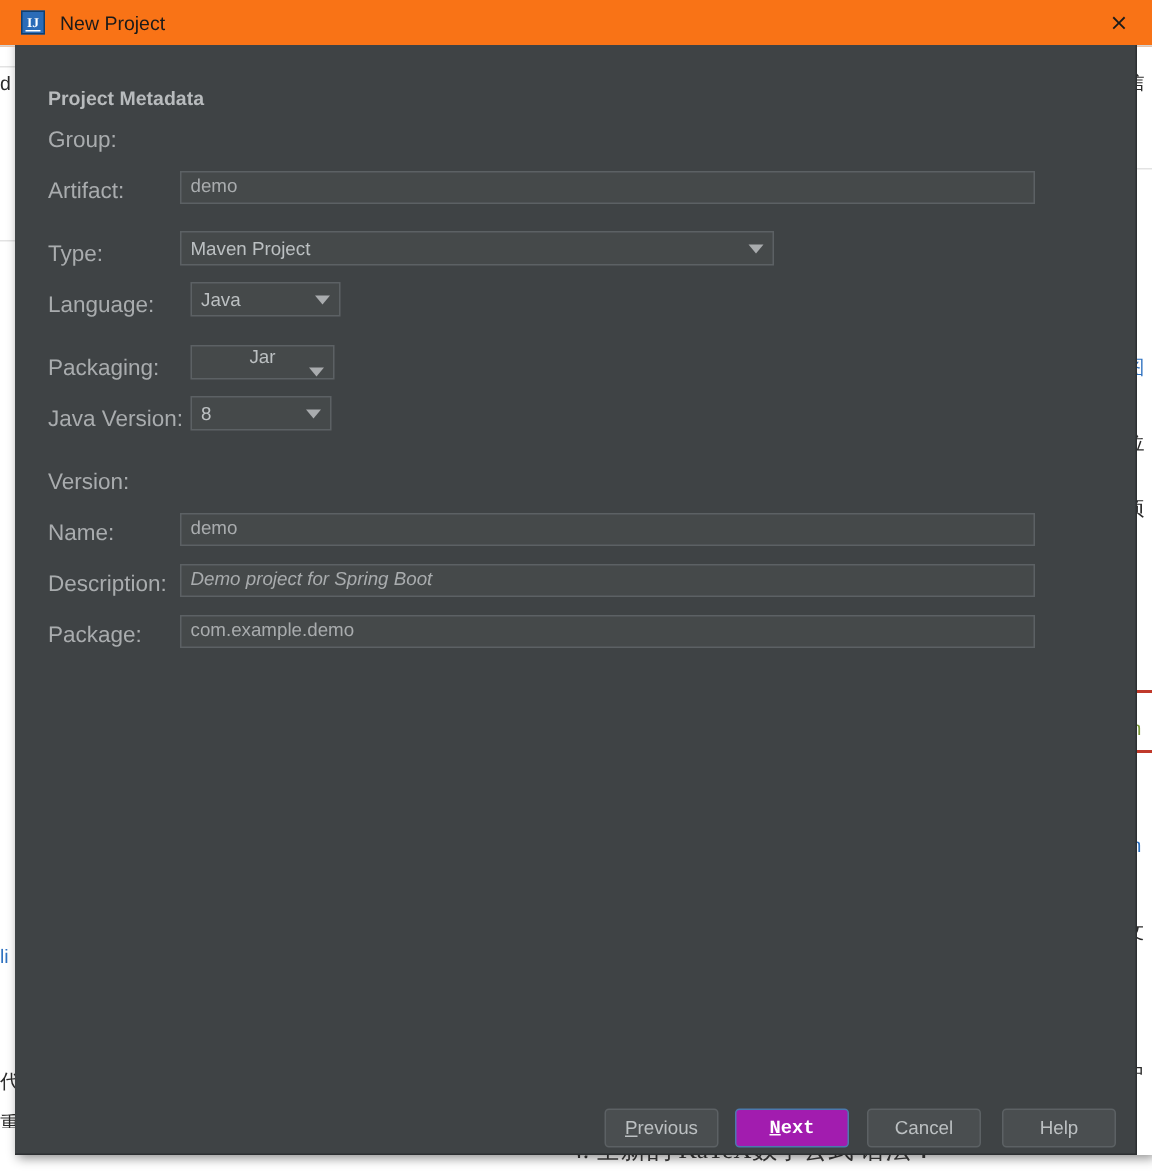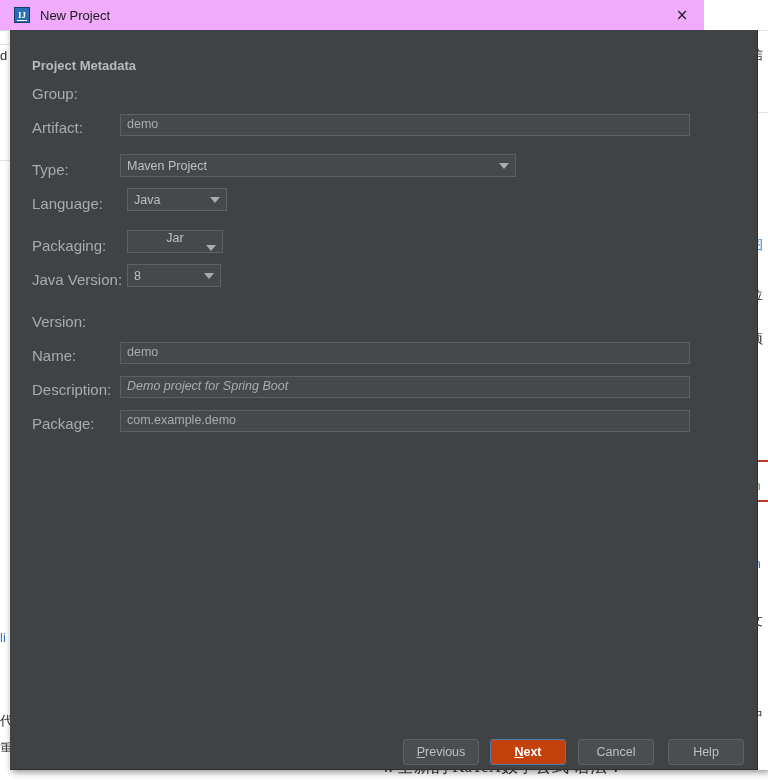--- a/index.html
+++ b/index.html
@@ -91,23 +91,23 @@
     top: 0;
     width: 758px;
     height: 770px;
     box-shadow: 2px 2px 7px rgba(0,0,0,0.45);
   }
 
   .titlebar {
     position: absolute;
     left: -10px;
     top: 0;
-    width: 704px;
+    width: 768px;
     height: 30px;
-    background: #f0abfc;
+    background: #f97316;
     border-bottom: 1px solid #d4d4d4;
     display: flex;
     align-items: center;
   }
   .title-icon {
     width: 16px;
     height: 16px;
     margin-left: 14px;
     margin-right: 10px;
     background: #2b6cb8;
@@ -251,24 +251,25 @@
     border-radius: 3px;
     color: #bcc0c2;
     font-size: 12.5px;
     display: flex;
     align-items: center;
     justify-content: center;
     cursor: pointer;
     font-family: "Liberation Sans", sans-serif;
   }
   .btn.primary {
-    background: #c2410c;
+    background: #a21caf;
     border: 1px solid #4b7aad;
     color: #ffffff;
     font-weight: bold;
+    font-family: Liberation Mono, monospace;
   }
   .btn .mn {
     text-decoration: underline;
   }
 
   
   .watermark {
     position: absolute;
     left: 432px;
     top: 750px;

